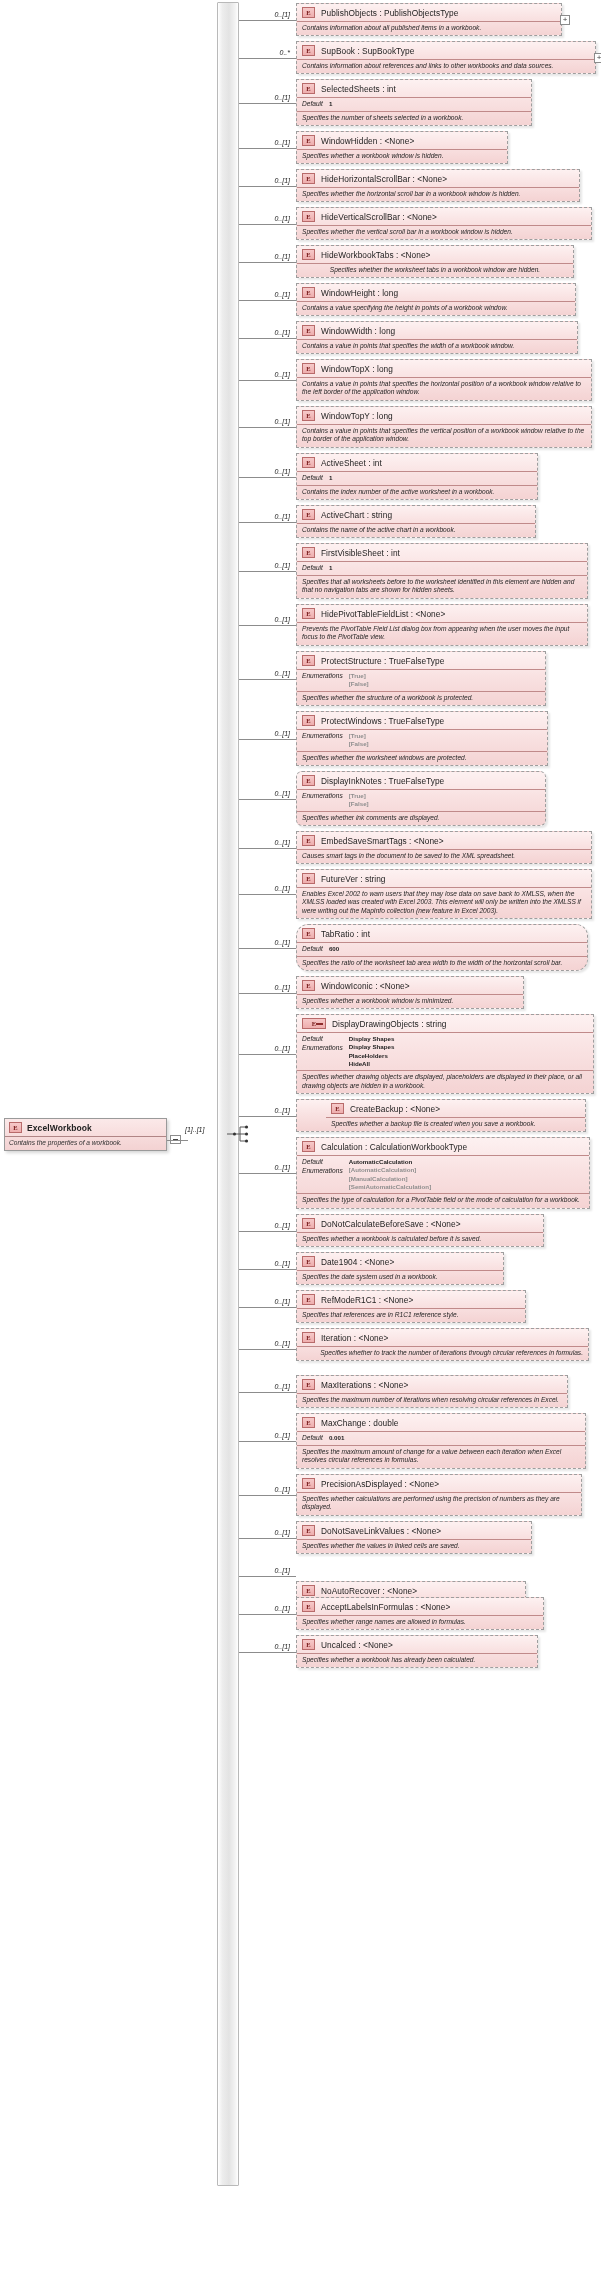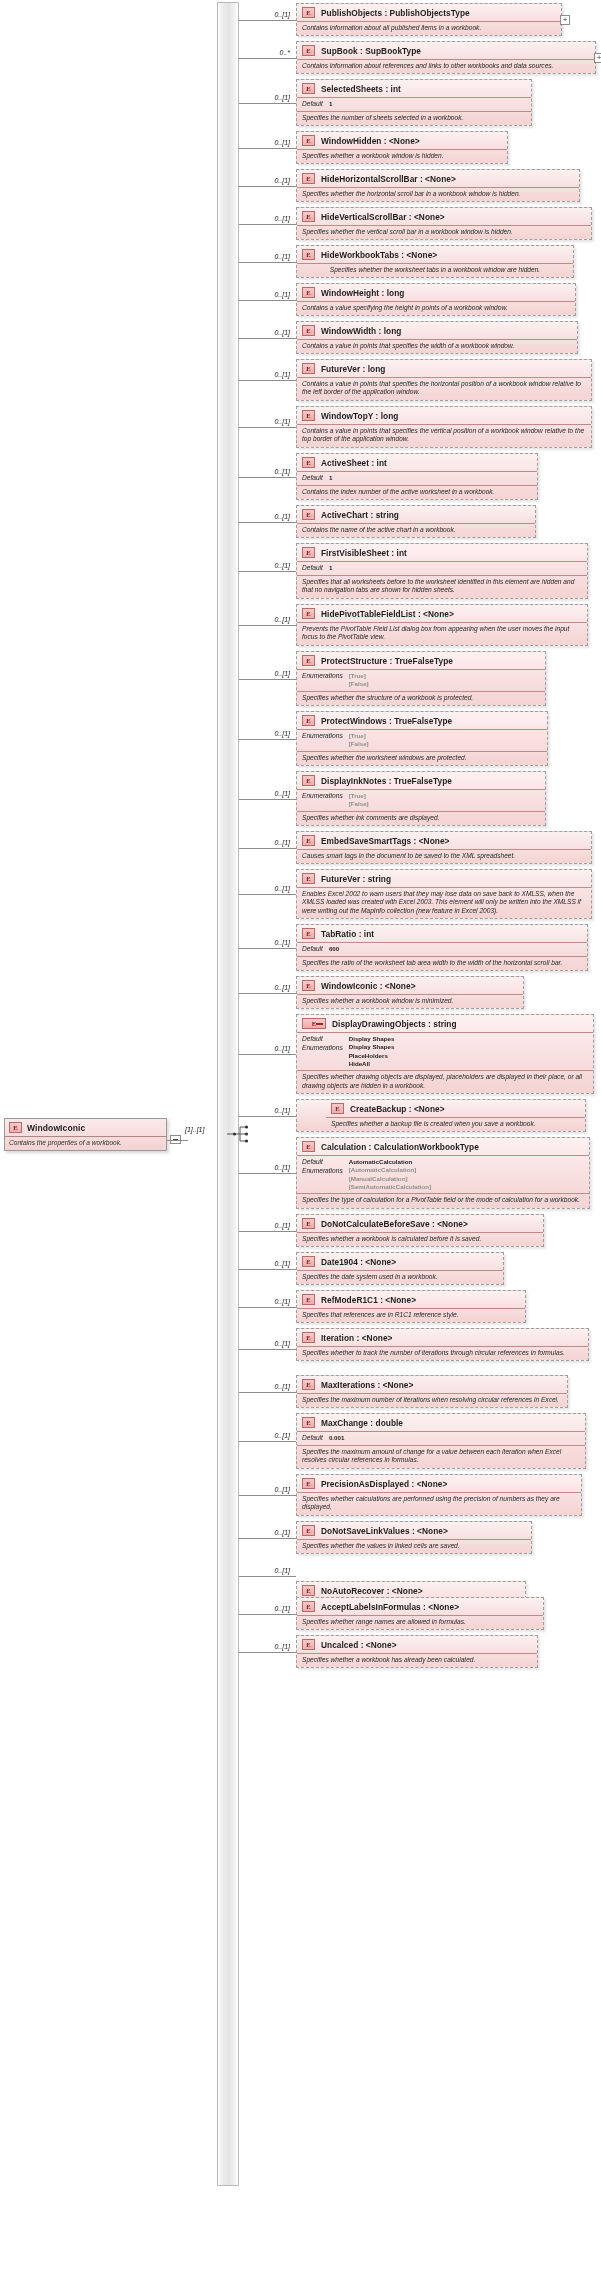--- a/index.html
+++ b/index.html
@@ -125,21 +125,21 @@
     box-shadow: 2px 2px 2px rgba(0,0,0,0.10);
   }
   .card .hdr {
     display: flex;
     align-items: center;
     gap: 6px;
     padding: 3px 6px 3px 5px;
   }
   .card .name {
     font-size: 8.3px;
-    font-weight: bold;
+    font-weight: normal;
     color: #1d1d1d;
     white-space: nowrap;
     letter-spacing: .05px;
   }
   .card .facets {
     border-top: 1px solid #c08a8a;
     padding: 2px 5px 2px 5px;
     display: flex;
     gap: 6px;
     font-size: 6.6px;
@@ -208,21 +208,21 @@
       <line x1="14" y1="20" x2="19" y2="20" stroke="#555" stroke-width="1"></line>
       <circle cx="20.5" cy="6" r="1.6" fill="#333"></circle>
       <circle cx="20.5" cy="13" r="1.6" fill="#333"></circle>
       <circle cx="20.5" cy="20" r="1.6" fill="#333"></circle>
     </svg>
   </div>
 
   <div class="root-node">
     <div class="root-head">
       <span class="e-icon">E</span>
-      <span class="root-title">WindowIconic</span>
+      <span class="root-title">ExcelWorkbook</span>
     </div>
     <div class="root-doc">Contains the properties of a workbook.</div>
   </div>
   <div class="root-box-toggle"></div>
   <div class="root-stub"></div>
   <div class="root-card">[1]..[1]</div>
 
   <div id="children-layer">
       <div class="card" style="left: 296px; top: 3px; width: 266px;">
         <div class="hdr">
@@ -311,21 +311,21 @@
           <span class="e-icon">E</span>
           <span class="name">WindowWidth : long</span>
         </div>
         <div class="doc">Contains a value in points that specifies the width of a workbook window.</div>
       </div>
       <div class="conn-flat" style="left: 239px; top: 338px; width: 57px;"></div>
       <div class="card-card" style="left: 246px; top: 329px; width: 44px;">0..[1]</div>
       <div class="card" style="left: 296px; top: 359px; width: 296px;">
         <div class="hdr">
           <span class="e-icon">E</span>
-          <span class="name">FutureVer : long</span>
+          <span class="name">WindowTopX : long</span>
         </div>
         <div class="doc">Contains a value in points that specifies the horizontal position of a workbook window relative to the left border of the application window.</div>
       </div>
       <div class="conn-flat" style="left: 239px; top: 380px; width: 57px;"></div>
       <div class="card-card" style="left: 246px; top: 371px; width: 44px;">0..[1]</div>
       <div class="card" style="left: 296px; top: 406px; width: 296px;">
         <div class="hdr">
           <span class="e-icon">E</span>
           <span class="name">WindowTopY : long</span>
         </div>
@@ -414,21 +414,21 @@
           </div>
           <div class="facet-values">
             <div class="enum">[True]</div>
             <div class="enum">[False]</div>
           </div>
         </div>
         <div class="doc">Specifies whether the worksheet windows are protected.</div>
       </div>
       <div class="conn-flat" style="left: 239px; top: 739px; width: 57px;"></div>
       <div class="card-card" style="left: 246px; top: 730px; width: 44px;">0..[1]</div>
-      <div class="card" style="left: 296px; top: 771px; width: 250px;">
+      <div class="card" style="left: 296px; top: 771px; width: 250px; border-radius: 6px;">
         <div class="hdr">
           <span class="e-icon">E</span>
           <span class="name">DisplayInkNotes : TrueFalseType</span>
         </div>
         <div class="facets">
           <div class="facet-labels">
             <div>Enumerations</div>
           </div>
           <div class="facet-values">
             <div class="enum">[True]</div>
@@ -450,21 +450,21 @@
       <div class="card-card" style="left: 246px; top: 839px; width: 44px;">0..[1]</div>
       <div class="card" style="left: 296px; top: 869px; width: 296px;">
         <div class="hdr">
           <span class="e-icon">E</span>
           <span class="name">FutureVer : string</span>
         </div>
         <div class="doc">Enables Excel 2002 to warn users that they may lose data on save back to XMLSS, when the XMLSS loaded was created with Excel 2003. This element will only be written into the XMLSS if were writing out the MapInfo collection (new feature in Excel 2003).</div>
       </div>
       <div class="conn-flat" style="left: 239px; top: 894px; width: 57px;"></div>
       <div class="card-card" style="left: 246px; top: 885px; width: 44px;">0..[1]</div>
-      <div class="card" style="left: 296px; top: 924px; width: 292px;">
+      <div class="card" style="left: 296px; top: 924px; width: 292px; border-radius: 12px;">
         <div class="hdr">
           <span class="e-icon">E</span>
           <span class="name">TabRatio : int</span>
         </div>
         <div class="facets">
           <div class="facet-labels">
             <div>Default</div>
           </div>
           <div class="facet-values">
             <div class="plain">600</div>
@@ -554,21 +554,21 @@
       <div class="card-card" style="left: 246px; top: 1260px; width: 44px;">0..[1]</div>
       <div class="card" style="left: 296px; top: 1290px; width: 230px;">
         <div class="hdr">
           <span class="e-icon">E</span>
           <span class="name">RefModeR1C1 : &lt;None&gt;</span>
         </div>
         <div class="doc">Specifies that references are in R1C1 reference style.</div>
       </div>
       <div class="conn-flat" style="left: 239px; top: 1307px; width: 57px;"></div>
       <div class="card-card" style="left: 246px; top: 1298px; width: 44px;">0..[1]</div>
-      <div class="card" style="left: 296px; top: 1328px; width: 293px;">
+      <div class="card" style="left: 296px; top: 1328px; width: 293px; text-align: right;">
         <div class="hdr">
           <span class="e-icon">E</span>
           <span class="name">Iteration : &lt;None&gt;</span>
         </div>
         <div class="doc">Specifies whether to track the number of iterations through circular references in formulas.</div>
       </div>
       <div class="conn-flat" style="left: 239px; top: 1349px; width: 57px;"></div>
       <div class="card-card" style="left: 246px; top: 1340px; width: 44px;">0..[1]</div>
       <div class="card" style="left: 296px; top: 1375px; width: 272px;">
         <div class="hdr">

